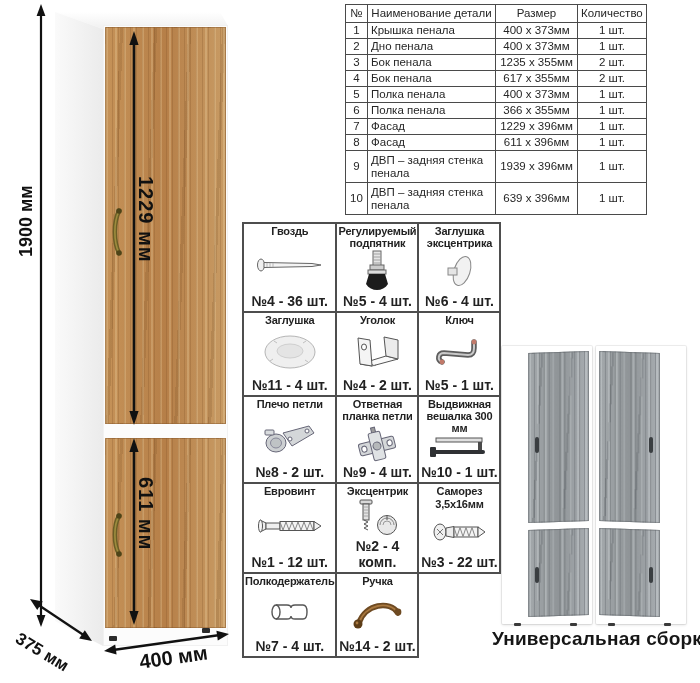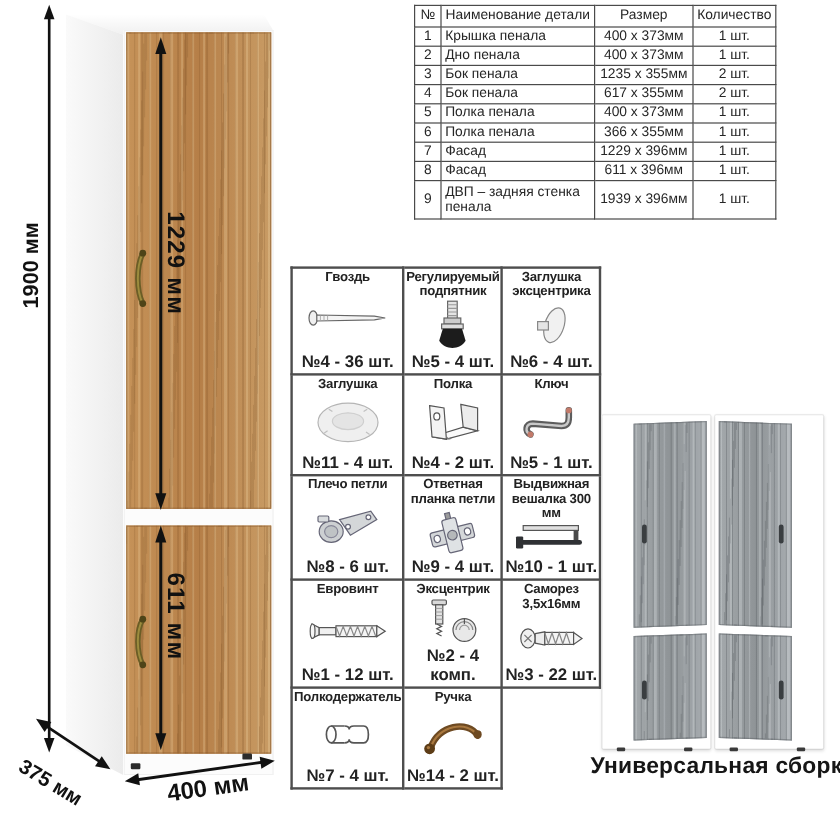--- a/index.html
+++ b/index.html
@@ -195,20 +195,26 @@
         <td class="name">Фасад</td>
         <td>611 х 396мм</td>
         <td>1 шт.</td>
       </tr>
   <tr class="tall">
         <td>9</td>
         <td class="name">ДВП – задняя стенка пенала</td>
         <td>1939 х 396мм</td>
         <td>1 шт.</td>
       </tr>
+  <tr class="tall">
+        <td>10</td>
+        <td class="name">ДВП – задняя стенка пенала</td>
+        <td>639 х 396мм</td>
+        <td>1 шт.</td>
+      </tr>
 </tbody>
   </table>
 
 <table class="hw-table">
   <tbody>
       <tr>
     <td>
           <div class="hwc">
       <div class="hw-title">Гвоздь</div>
       <div class="hw-icon">
@@ -258,21 +264,21 @@
                 <ellipse cx="28" cy="19" rx="25" ry="16" fill="#efefef" stroke="#b5b5b5"></ellipse>
                 <ellipse cx="28" cy="18" rx="13" ry="7" fill="#e4e4e4" stroke="#cfcfcf"></ellipse>
                 <path d="M8,28 l3,-2 M46,29 l-3,-2 M12,8 l3,2 M44,8 l-3,2" stroke="#c0c0c0"></path>
               </svg>
       </div>
       <div class="hw-count">№11 - 4 шт.</div>
     </div>
         </td>
     <td>
           <div class="hwc">
-      <div class="hw-title">Полка</div>
+      <div class="hw-title">Уголок</div>
       <div class="hw-icon">
         <svg width="50" height="40" viewBox="0 0 50 40">
                 <polygon points="8,32 20,34 46,27 34,24" fill="#fafafa" stroke="#555"></polygon>
                 <polygon points="32,5 46,8 46,27 34,24" fill="#ececec" stroke="#555"></polygon>
                 <polygon points="6,6 18,8 20,34 8,32" fill="#f4f4f4" stroke="#555"></polygon>
                 <ellipse cx="12" cy="15" rx="2.5" ry="3" fill="#fff" stroke="#555"></ellipse>
                 <path d="M20,32 q2,3 4,1" fill="none" stroke="#777"></path>
               </svg>
       </div>
       <div class="hw-count">№4 - 2 шт.</div>
@@ -300,21 +306,21 @@
       <div class="hw-icon">
         <svg width="54" height="38" viewBox="0 0 54 38">
                 <polygon points="20,15 46,8 51,15 29,28" fill="#d4d7d9" stroke="#667"></polygon>
                 <circle cx="44" cy="13" r="2" fill="#fff" stroke="#667"></circle>
                 <circle cx="27" cy="21" r="2" fill="#fff" stroke="#667"></circle>
                 <ellipse cx="13" cy="25" rx="10" ry="9" fill="#cdd0d2" stroke="#667"></ellipse>
                 <ellipse cx="13" cy="25" rx="5.5" ry="5" fill="#bfc3c5" stroke="#889"></ellipse>
                 <rect x="2" y="12" width="9" height="5" rx="1" fill="#d9dcde" stroke="#667"></rect>
               </svg>
       </div>
-      <div class="hw-count">№8 - 6 шт.</div>
+      <div class="hw-count">№8 - 2 шт.</div>
     </div>
         </td>
     <td>
           <div class="hwc">
       <div class="hw-title">Ответная планка петли</div>
       <div class="hw-icon">
         <svg width="46" height="42" viewBox="0 0 46 42">
                 <g transform="rotate(-14 23 24)">
                   <rect x="21" y="5" width="4" height="9" fill="#9b9b9b" stroke="#667"></rect>
                   <rect x="5" y="18" width="36" height="12" rx="2" fill="#d4d7d9" stroke="#667"></rect>

